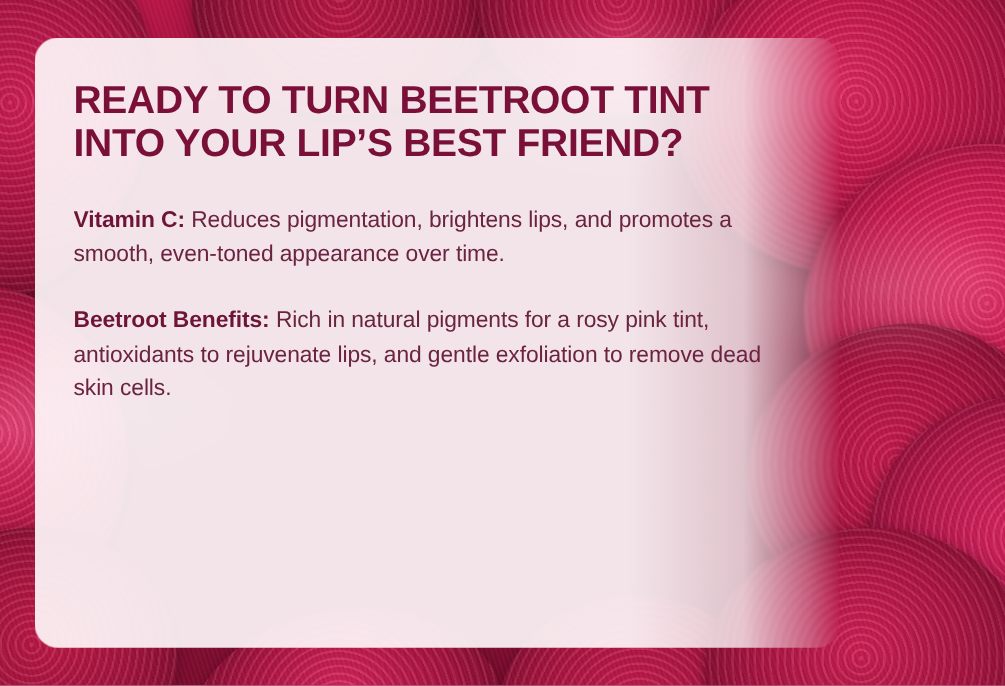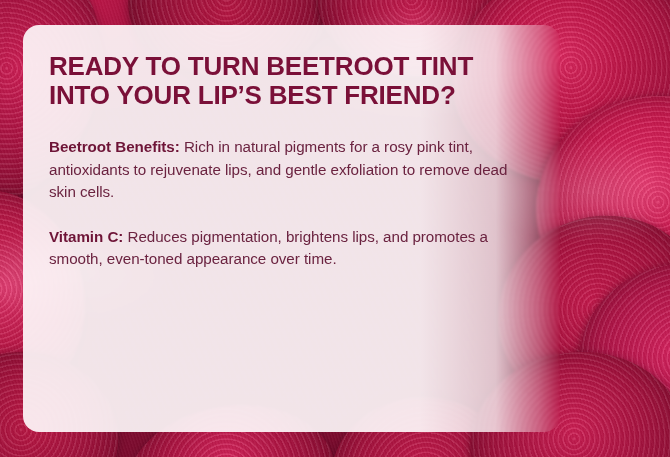--- a/index.html
+++ b/index.html
@@ -250,22 +250,22 @@
     <div class="bg-sheen"></div>
   </div>
 
   <div class="panel"></div>
 
   <div class="content">
 
     <h1 class="headline">Ready to turn beetroot tint into your lip’s best friend?</h1>
 
     <p class="para">
+      <span class="lead">Vitamin C:</span><span> Reduces pigmentation, brightens lips, and promotes a smooth, even-toned appearance over time.</span>
+    </p>
+
+    <p class="para">
       <span class="lead">Beetroot Benefits:</span><span> Rich in natural pigments for a rosy pink tint, antioxidants to rejuvenate lips, and gentle exfoliation to remove dead skin cells.</span>
     </p>
 
-    <p class="para">
-      <span class="lead">Vitamin C:</span><span> Reduces pigmentation, brightens lips, and promotes a smooth, even-toned appearance over time.</span>
-    </p>
-
 
   </div>
 </div>
 
 </body></html>

